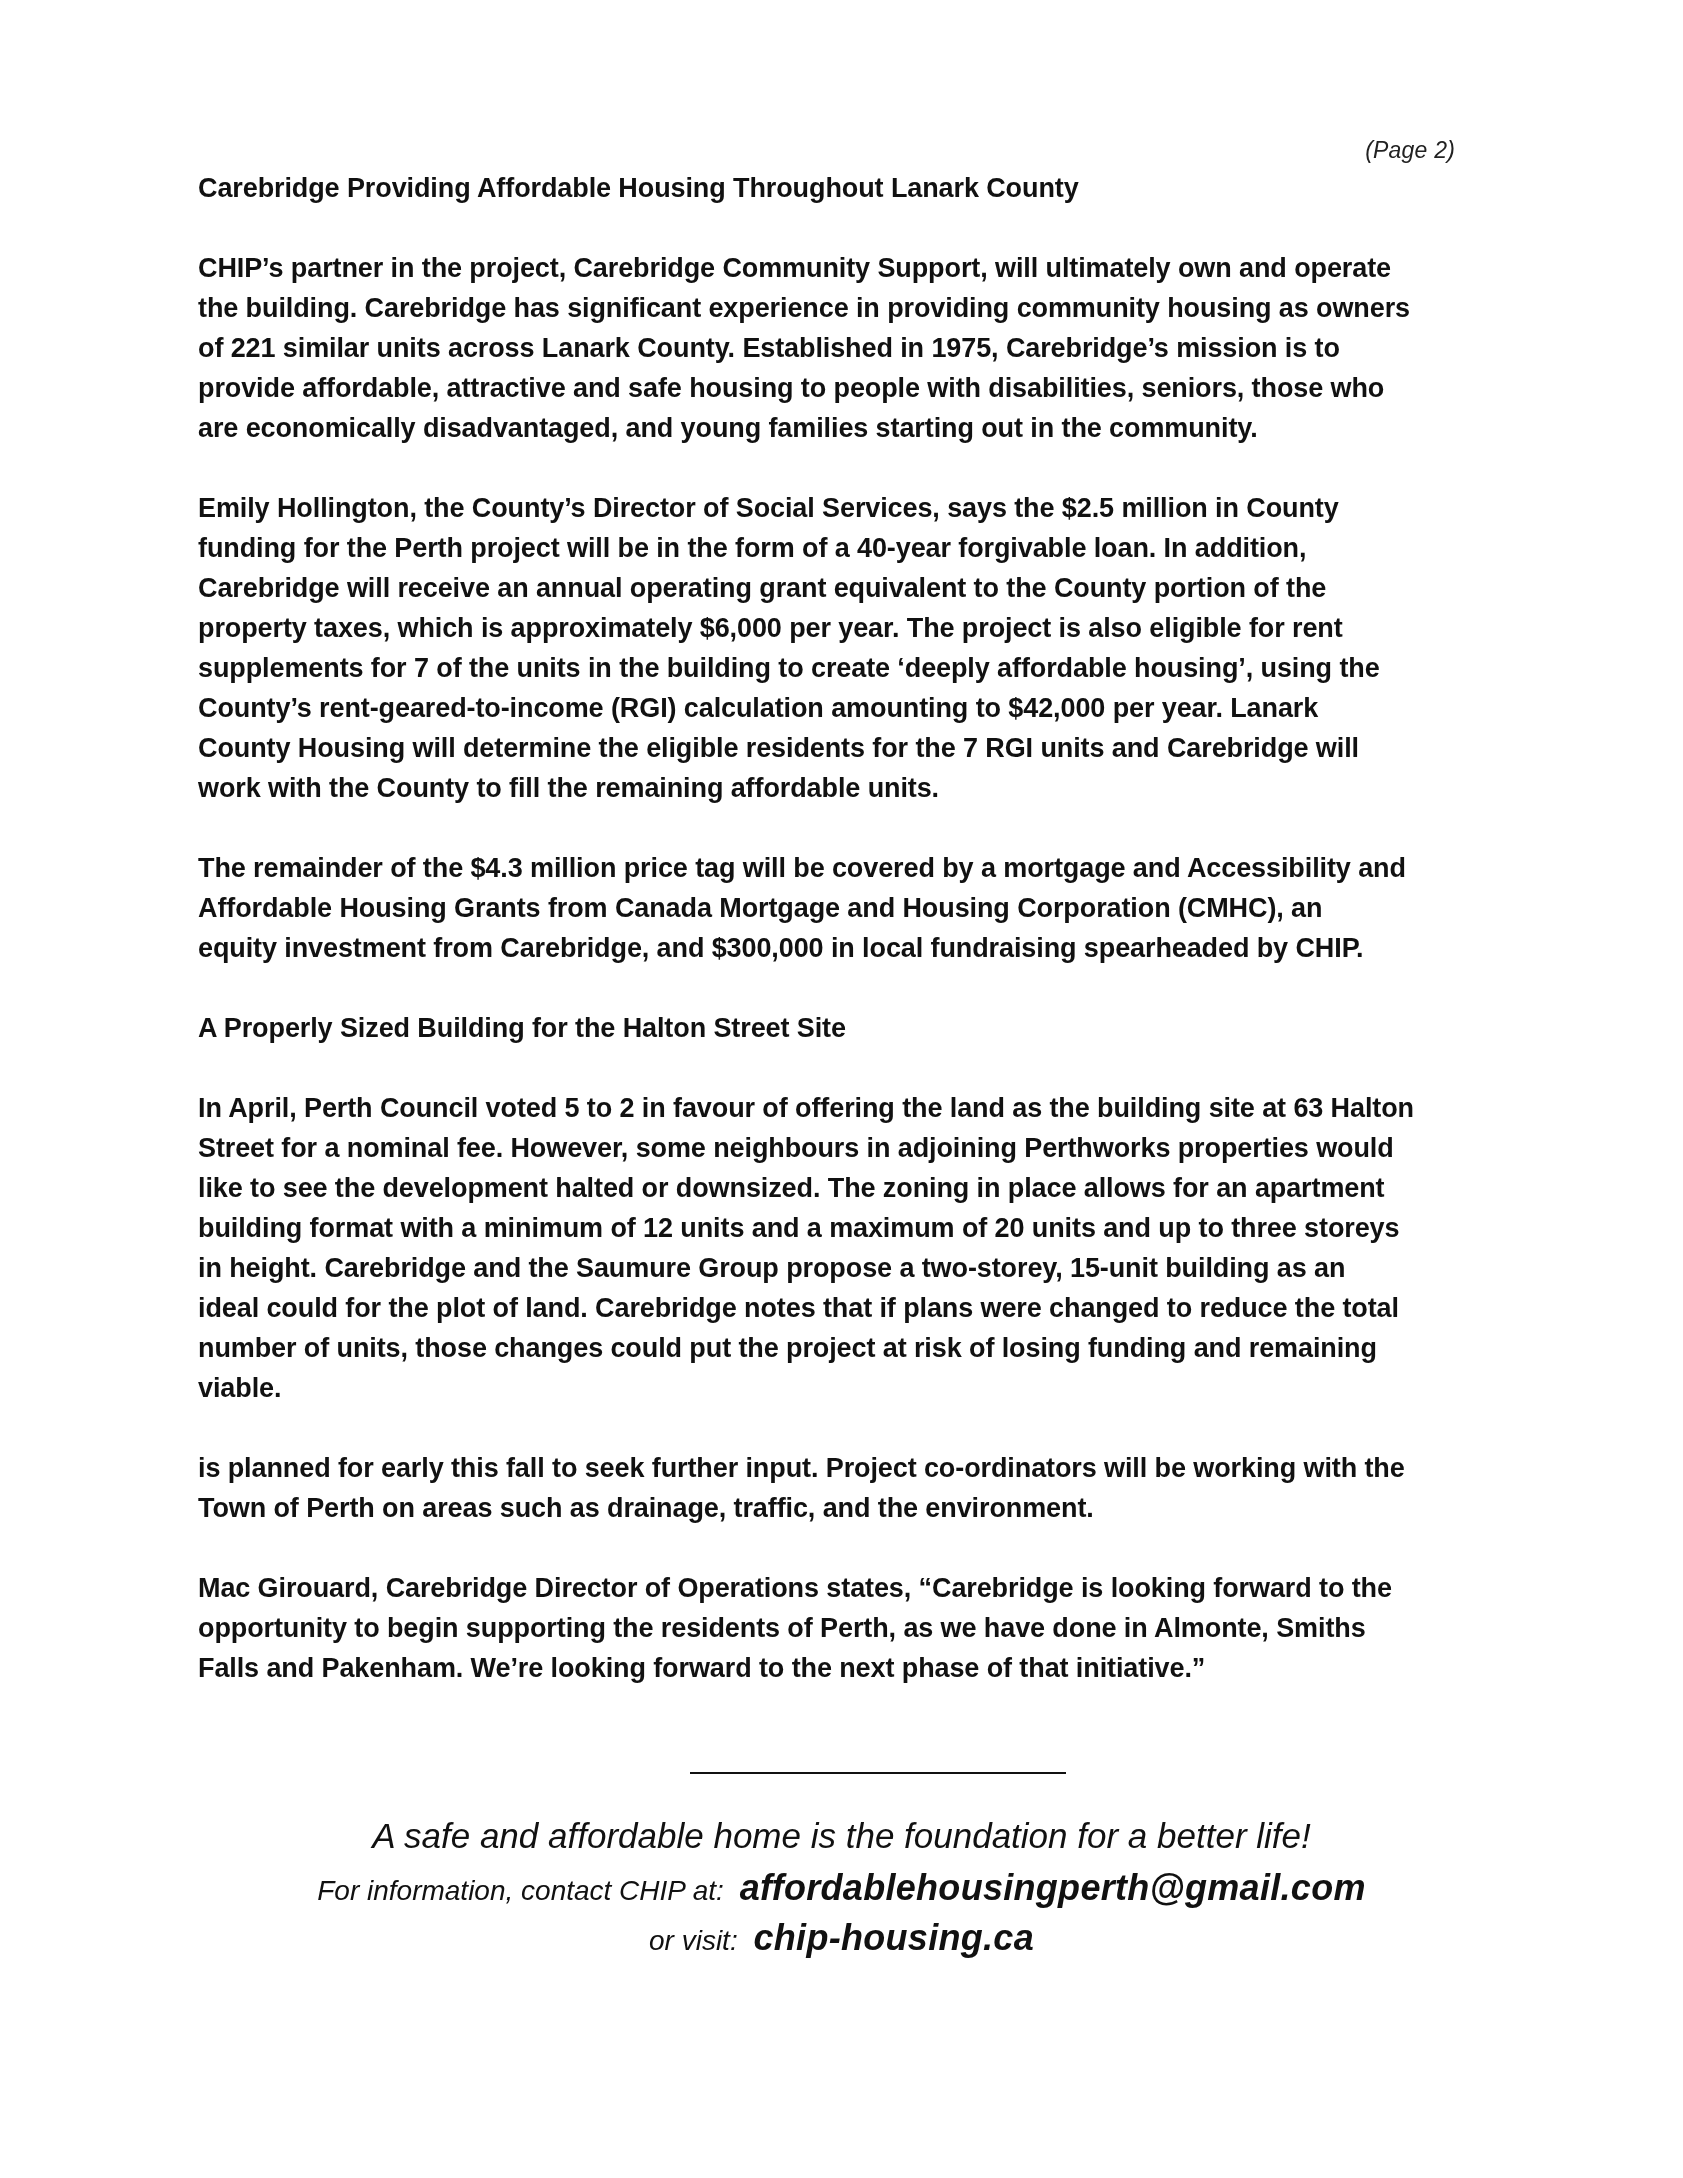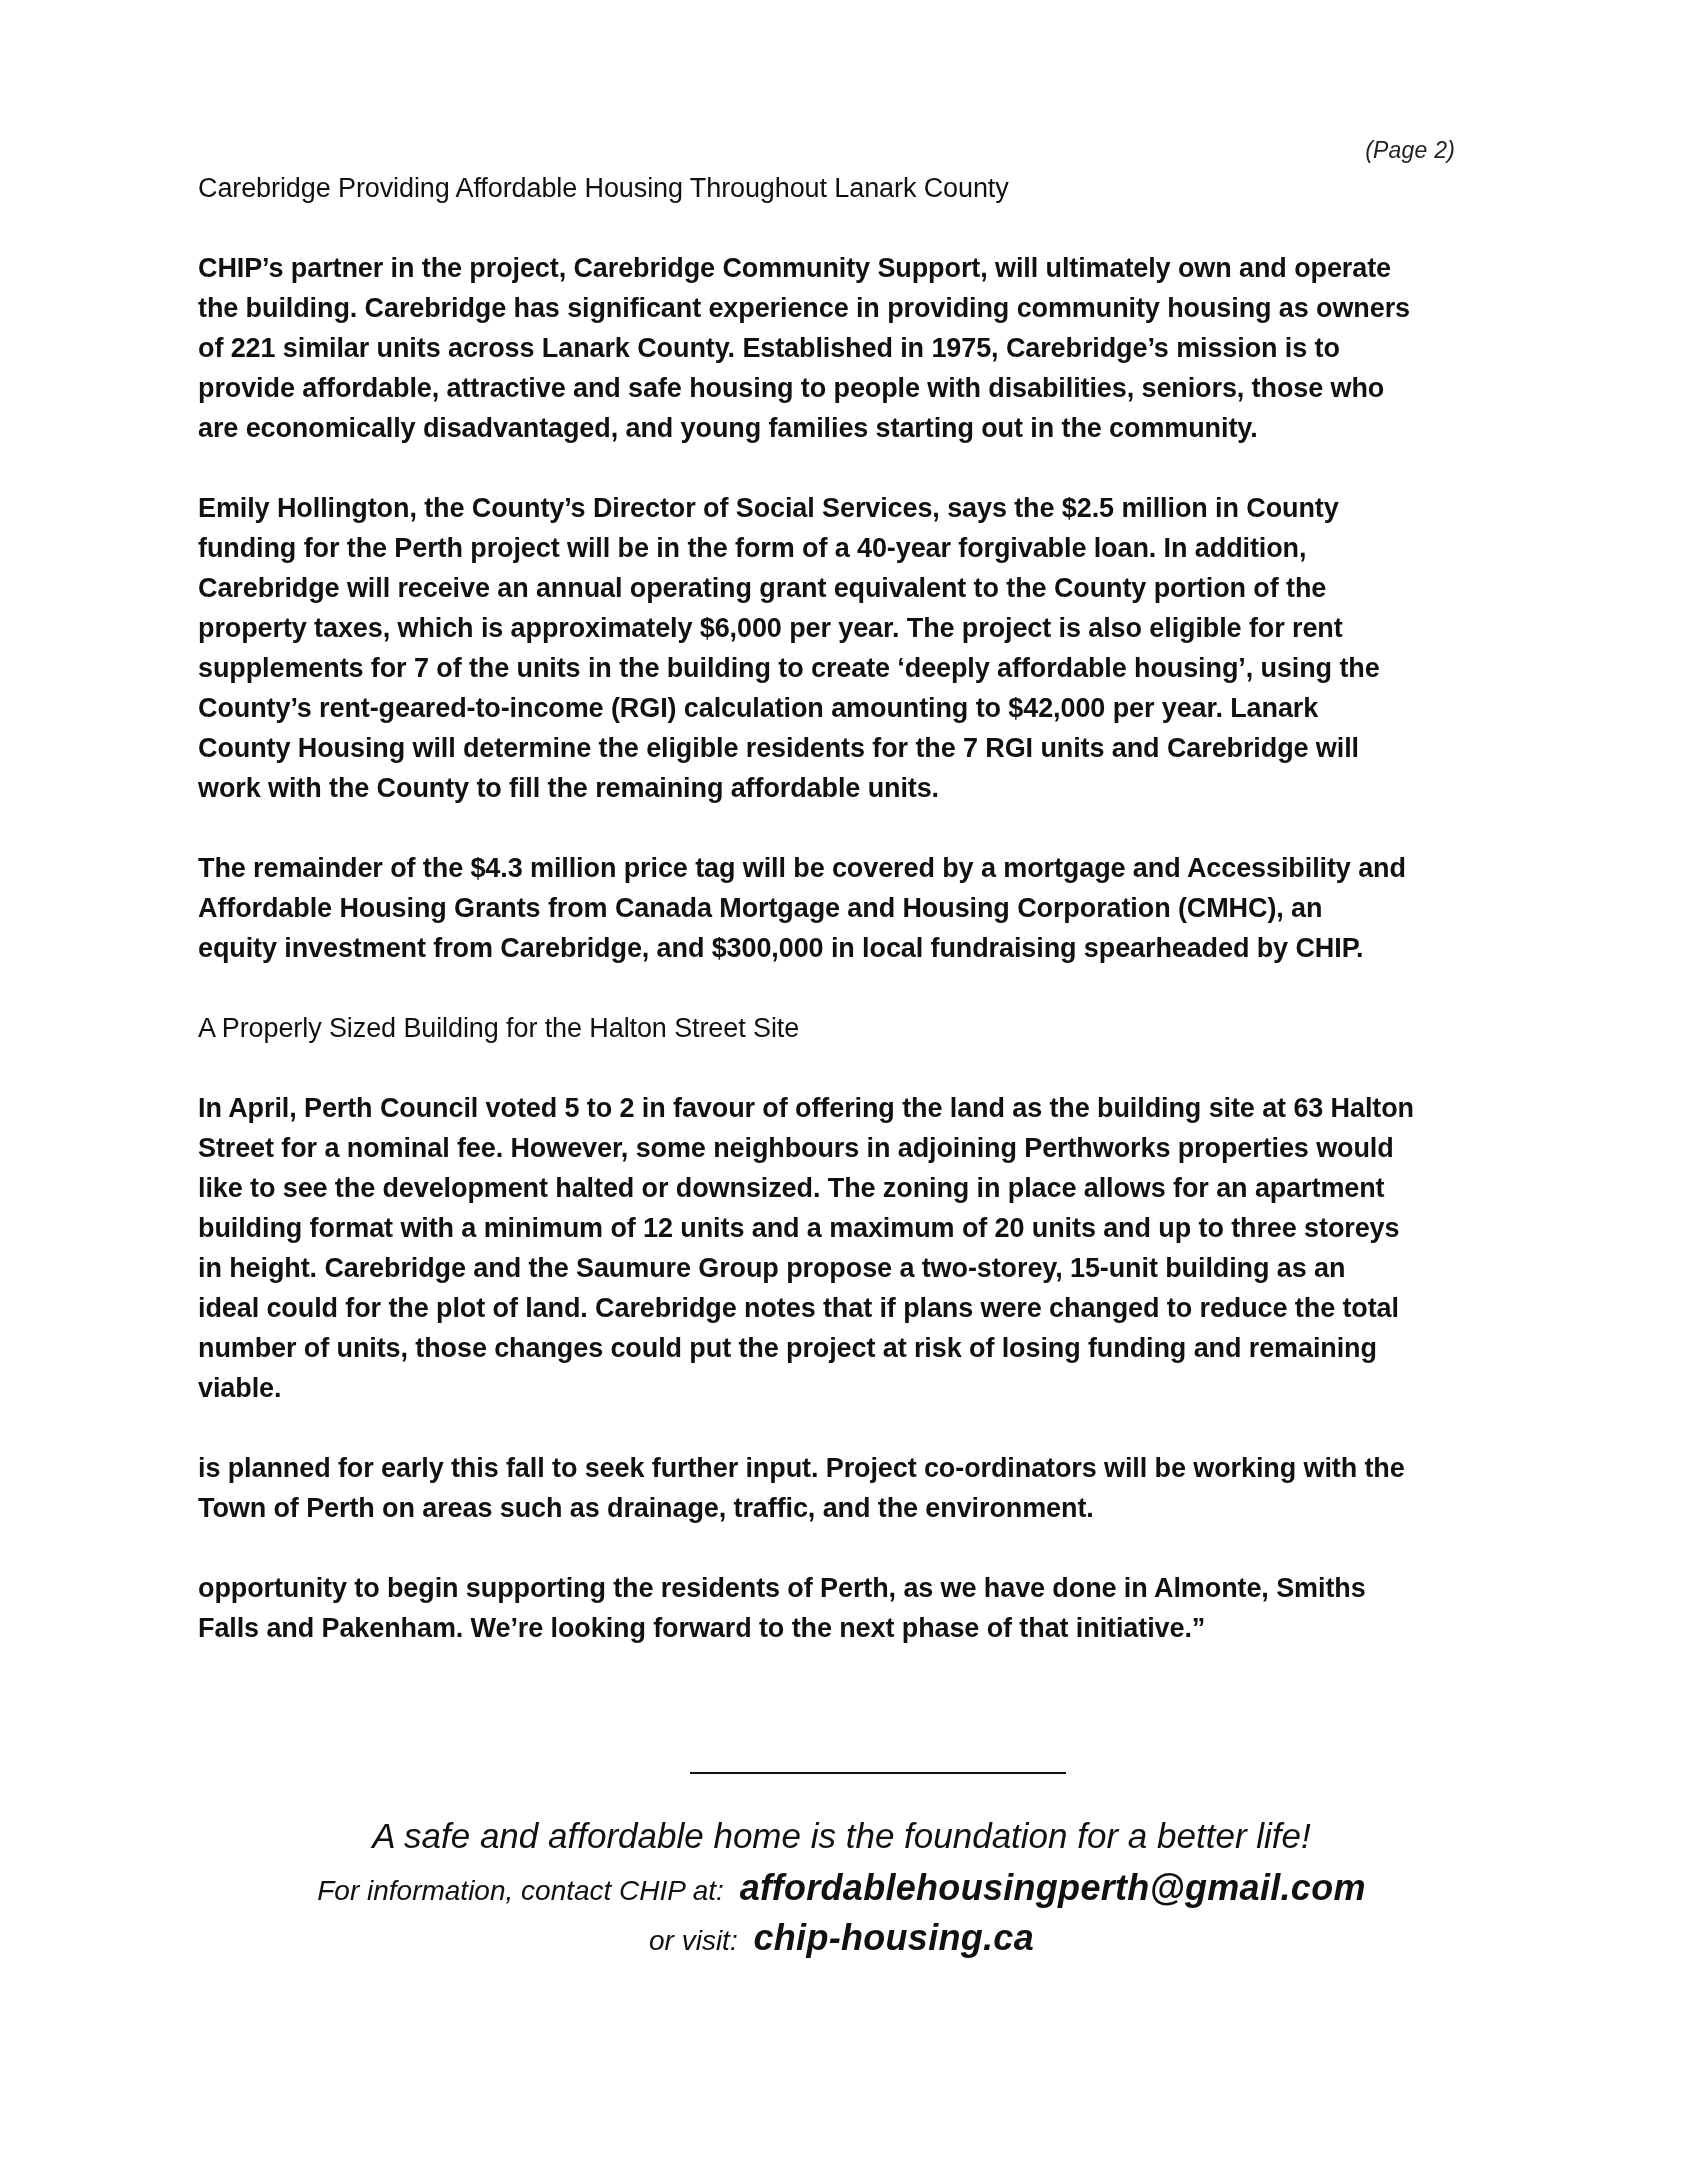--- a/index.html
+++ b/index.html
@@ -30,21 +30,21 @@
       color: #222;
       letter-spacing: 0.2px;
     }
     .content {
       position: absolute;
       left: 198px;
       top: 168px;
       width: 1346px;
     }
     .heading {
-      font-weight: normal;
+      font-weight: bold;
       font-size: 27px;
       line-height: 40px;
       margin: 0;
       letter-spacing: -0.1px;
     }
     .para {
       font-size: 27px;
       line-height: 40px;
       margin: 0;
       letter-spacing: -0.1px;
@@ -145,20 +145,21 @@
     </p>
     <div class="gap"></div>
 
     <p class="para">
       <span class="line">is planned for early this fall to seek further input.  Project co-ordinators will be working with the</span>
       <span class="line">Town of Perth on areas such as drainage, traffic, and the environment.</span>
     </p>
     <div class="gap"></div>
 
     <p class="para">
+      <span class="line">Mac Girouard, Carebridge Director of Operations states, “Carebridge is looking forward to the</span>
       <span class="line">opportunity to begin supporting the residents of Perth, as we have done in Almonte, Smiths</span>
       <span class="line">Falls and Pakenham.  We’re looking forward to the next phase of that initiative.”</span>
     </p>
   </div>
 
   <div class="separator"></div>
 
   <div class="footer tagline">A safe and affordable home is the foundation for a better life!</div>
 
   <div class="footer contact">

